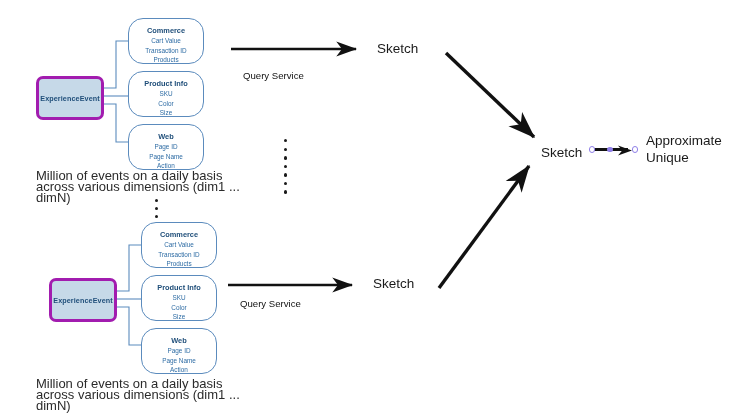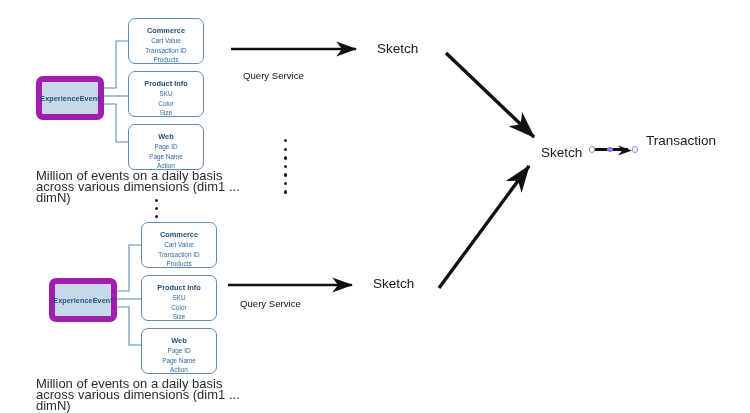--- a/index.html
+++ b/index.html
@@ -26,40 +26,40 @@
     left: 0; top: 0;
     width: 750px;
     height: 413px;
     pointer-events: none;
   }
 
   
   .ent-box {
     position: absolute;
     box-sizing: border-box;
-    border: 6px solid #a21caf;
+    border: 3px solid #a21caf;
     border-radius: 7px;
     background: #c6d9e8;
     display: flex;
     align-items: center;
     justify-content: center;
   }
   .ent-box .ent-label {
     font-size: 7.2px;
     font-weight: 700;
     color: #1f4e79;
     letter-spacing: 0.1px;
     white-space: nowrap;
   }
 
   .attr-box {
     position: absolute;
     box-sizing: border-box;
     border: 1px solid #5b8bbd;
-    border-radius: 7px;
+    border-radius: 15px;
     background: #ffffff;
     display: flex;
     flex-direction: column;
     align-items: center;
     justify-content: center;
     padding-top: 8px;
   }
   .attr-box .attr-title {
     font-size: 7.4px;
     font-weight: 700;
@@ -281,17 +281,18 @@
       <div class="conn-line" style="left:5px; width:34px;"></div>
       <svg style="position:absolute; left:29px; top:1.4px; width:16px; height:11px;" viewBox="0 0 16 11" xmlns="http://www.w3.org/2000/svg">
         <path d="M0,0.4 L14,5.5 L0,10.6 L4.2,5.5 Z" fill="#111111"></path>
       </svg>
       <div class="handle" style="left:0px;"></div>
       <div class="handle-mid" style="left:18px;"></div>
       <div class="handle" style="left:43px;"></div>
     </div>
 
     <div class="lbl-result" style="left:646px; top:132px;">
-      <div>Transaction</div>
+      <div>Approximate</div>
+      <div>Unique</div>
     </div>
   </div>
 
 </div>
 
 </body></html>

